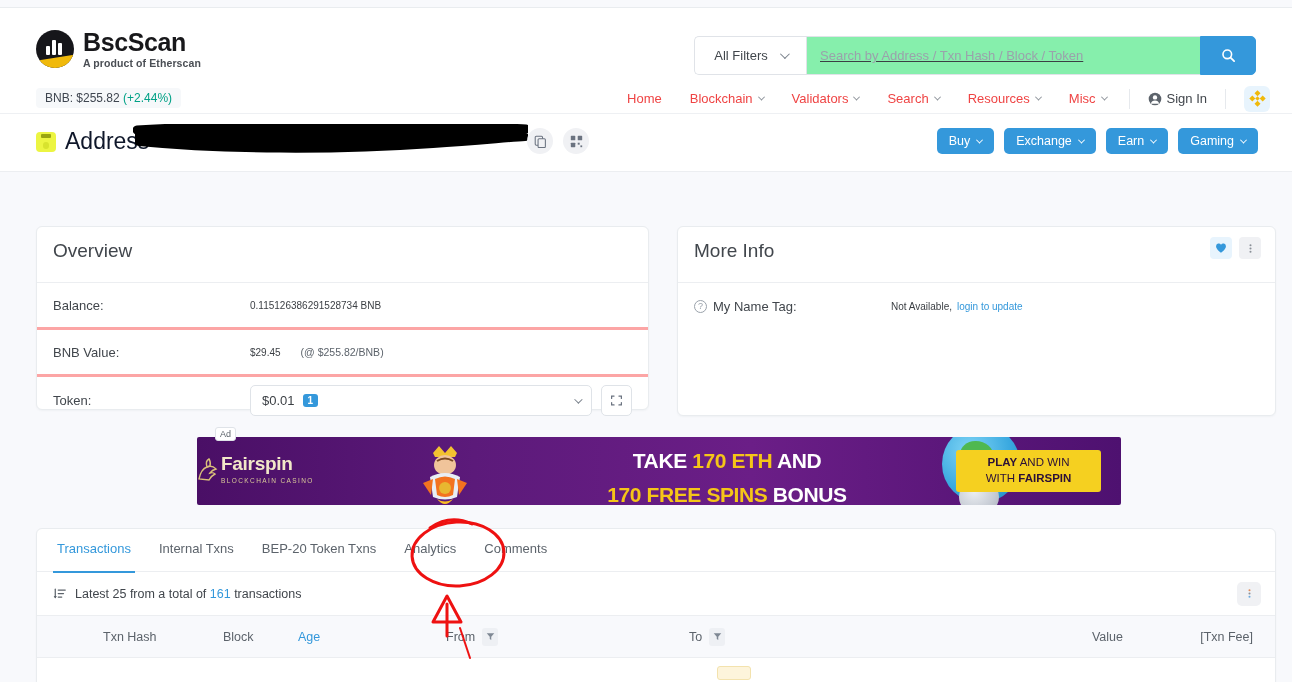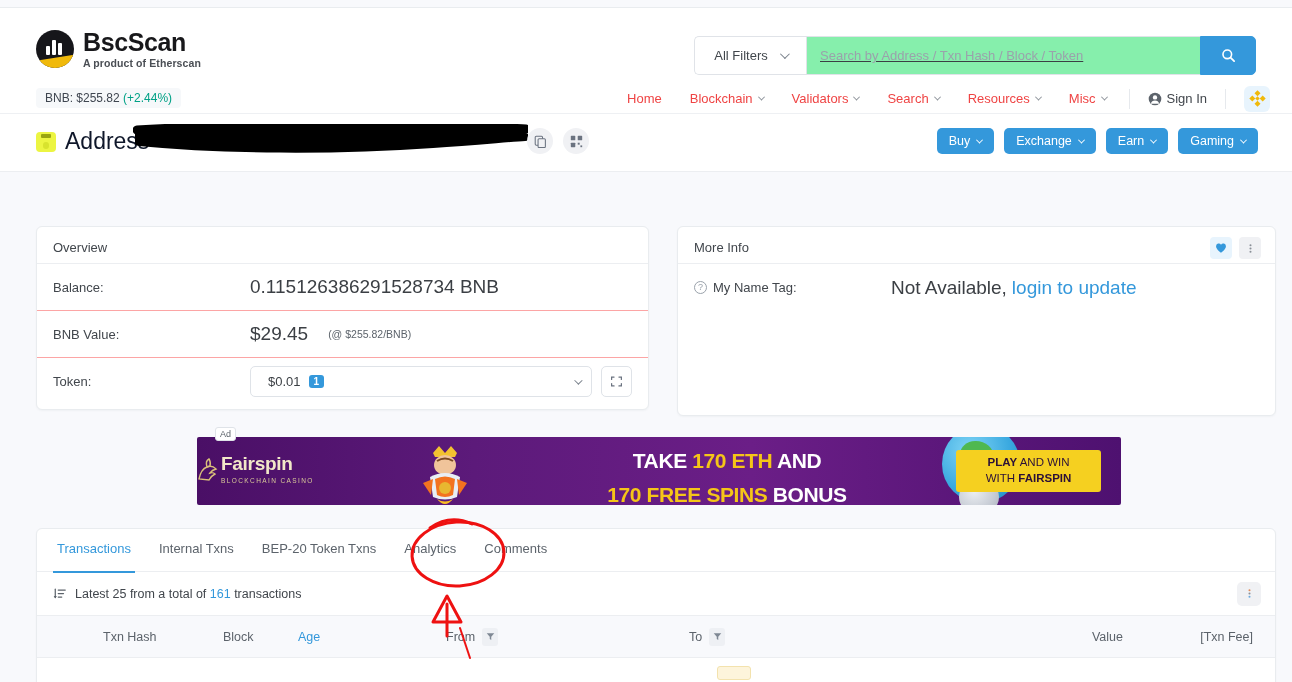--- a/index.html
+++ b/index.html
@@ -143,34 +143,34 @@
 
   
   .cards { position: absolute; left: 36px; top: 226px; width: 1240px; display: flex; gap: 28px; }
   .card {
     background: #fff; border: 1px solid #e9ecef; border-radius: 6px;
     box-shadow: 0 1px 2px rgba(30,40,60,0.04);
   }
   .card-overview { width: 613px; height: 184px; }
   .card-moreinfo { width: 611px; height: 190px; }
   .card-head {
-    padding: 13px 16px 8px; font-size: 13px; color: #41464c;
+    padding: 13px 16px 20px; font-size: 19px; color: #41464c;
     border-bottom: 1px solid #eceef1; position: relative;
   }
   .row {
     display: flex; align-items: center; padding: 0 16px; height: 47px;
-    border-bottom: 1px solid #fca5a5;
+    border-bottom: 3px solid #fca5a5;
   }
   .row:last-child { border-bottom: none; }
   .row-label { width: 197px; font-size: 13px; color: #41464c; flex: 0 0 auto; }
-  .row-value { font-size: 19px; color: #3b3f44; }
+  .row-value { font-size: 10px; color: #3b3f44; }
   .sub { font-size: 10.5px; color: #5c636b; }
   .token-select {
     width: 343px; height: 31px; border: 1px solid #dfe3e8; border-radius: 5px;
-    background: #fff; display: flex; align-items: center; padding: 0 17px;
+    background: #fff; display: flex; align-items: center; padding: 0 11px;
     font-size: 13px; color: #3b3f44; cursor: pointer; position: relative;
   }
   .badge-count {
     background: #3498db; color: #fff; font-size: 10px; font-weight: bold;
     border-radius: 3px; padding: 1px 5px; margin-left: 8px;
   }
   .sel-caret { position: absolute; right: 11px; width: 6px; height: 6px;
                border-right: 1.4px solid #7a828c; border-bottom: 1.4px solid #7a828c;
                transform: rotate(45deg) translateY(-2px); }
   .expand-btn {

